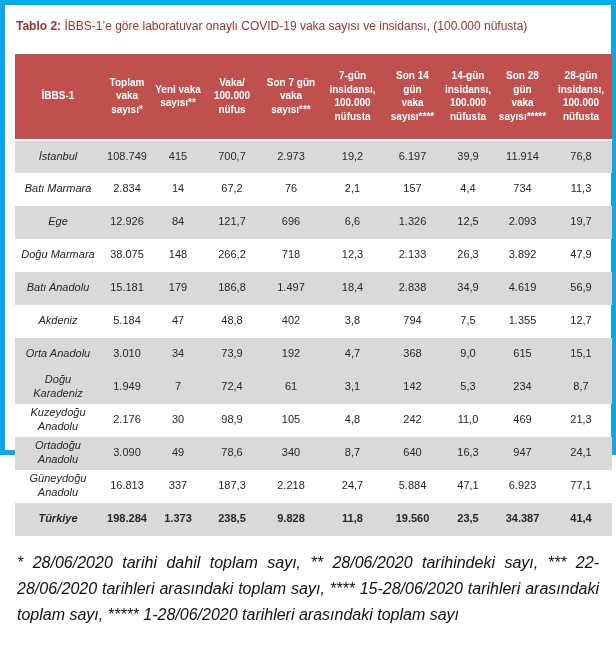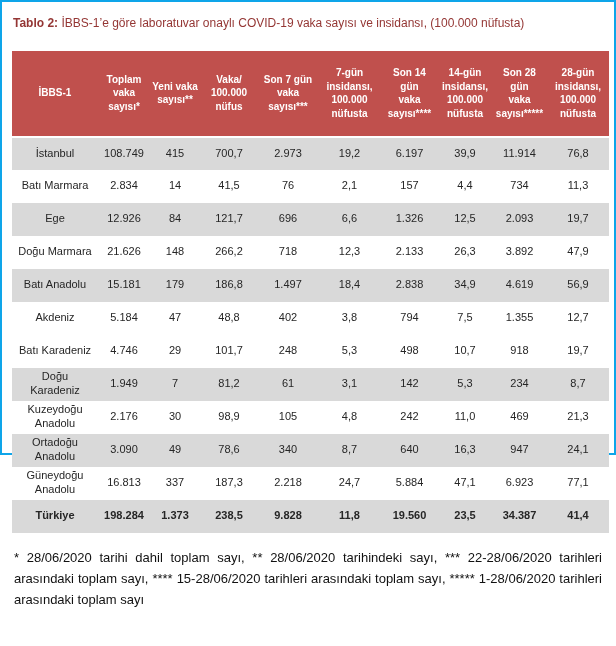--- a/index.html
+++ b/index.html
@@ -6,21 +6,21 @@
   html, body { background: #ffffff; }
   body {
     width: 616px;
     height: 646px;
     font-family: "Liberation Sans", sans-serif;
     overflow: hidden;
   }
   .page {
     width: 616px;
     height: 455px;
-    border: 2px solid #0ea5e9;
+    border: 5px solid #0ea5e9;
     padding: 12px 9px 10px 10px;
     background: #ffffff;
   }
   .title {
     font-size: 12px;
     color: #943634;
     margin: 2px 0 19px 1px;
     line-height: 1.3;
   }
   .title .title-label { font-weight: bold; }
@@ -44,26 +44,27 @@
   }
   table.covid-table td {
     font-size: 11px;
     color: #262626;
     text-align: center;
     vertical-align: middle;
     height: 33px;
     padding: 2px 2px;
     line-height: 1.25;
   }
-  table.covid-table td.region { white-space: pre-line; }
+  table.covid-table td.region { white-space: pre-line; font-style: italic; }
   tr.shaded td { background: #D9D9D9; }
   tr.total td { font-weight: bold; }
   .footnote {
     margin: 14px 3px 0 2px;
-    font-size: 13px;
+    font-size: 16px;
+    font-style: italic;
     color: #111111;
     line-height: 1.65;
     text-align: justify;
   }
 </style>
 </head>
 <body>
 
 <div class="page">
 
@@ -126,21 +127,21 @@
           <td>19,2</td>
           <td>6.197</td>
           <td>39,9</td>
           <td>11.914</td>
           <td>76,8</td>
         </tr>
         <tr>
           <td class="region">Batı Marmara</td>
           <td>2.834</td>
           <td>14</td>
-          <td>41,5</td>
+          <td>67,2</td>
           <td>76</td>
           <td>2,1</td>
           <td>157</td>
           <td>4,4</td>
           <td>734</td>
           <td>11,3</td>
         </tr>
         <tr class="shaded">
           <td class="region">Ege</td>
           <td>12.926</td>
@@ -148,21 +149,21 @@
           <td>121,7</td>
           <td>696</td>
           <td>6,6</td>
           <td>1.326</td>
           <td>12,5</td>
           <td>2.093</td>
           <td>19,7</td>
         </tr>
         <tr>
           <td class="region">Doğu Marmara</td>
-          <td>21.626</td>
+          <td>38.075</td>
           <td>148</td>
           <td>266,2</td>
           <td>718</td>
           <td>12,3</td>
           <td>2.133</td>
           <td>26,3</td>
           <td>3.892</td>
           <td>47,9</td>
         </tr>
         <tr class="shaded">
@@ -182,38 +183,38 @@
           <td>5.184</td>
           <td>47</td>
           <td>48,8</td>
           <td>402</td>
           <td>3,8</td>
           <td>794</td>
           <td>7,5</td>
           <td>1.355</td>
           <td>12,7</td>
         </tr>
-        <tr>
-          <td class="region">Batı Karadeniz</td>
-          <td>4.746</td>
-          <td>29</td>
-          <td>101,7</td>
-          <td>248</td>
-          <td>5,3</td>
-          <td>498</td>
-          <td>10,7</td>
-          <td>918</td>
-          <td>19,7</td>
+        <tr class="shaded">
+          <td class="region">Orta Anadolu</td>
+          <td>3.010</td>
+          <td>34</td>
+          <td>73,9</td>
+          <td>192</td>
+          <td>4,7</td>
+          <td>368</td>
+          <td>9,0</td>
+          <td>615</td>
+          <td>15,1</td>
         </tr>
         <tr class="shaded">
           <td class="region">Doğu
 Karadeniz</td>
           <td>1.949</td>
           <td>7</td>
-          <td>81,2</td>
+          <td>72,4</td>
           <td>61</td>
           <td>3,1</td>
           <td>142</td>
           <td>5,3</td>
           <td>234</td>
           <td>8,7</td>
         </tr>
         <tr>
           <td class="region">Kuzeydoğu
 Anadolu</td>

